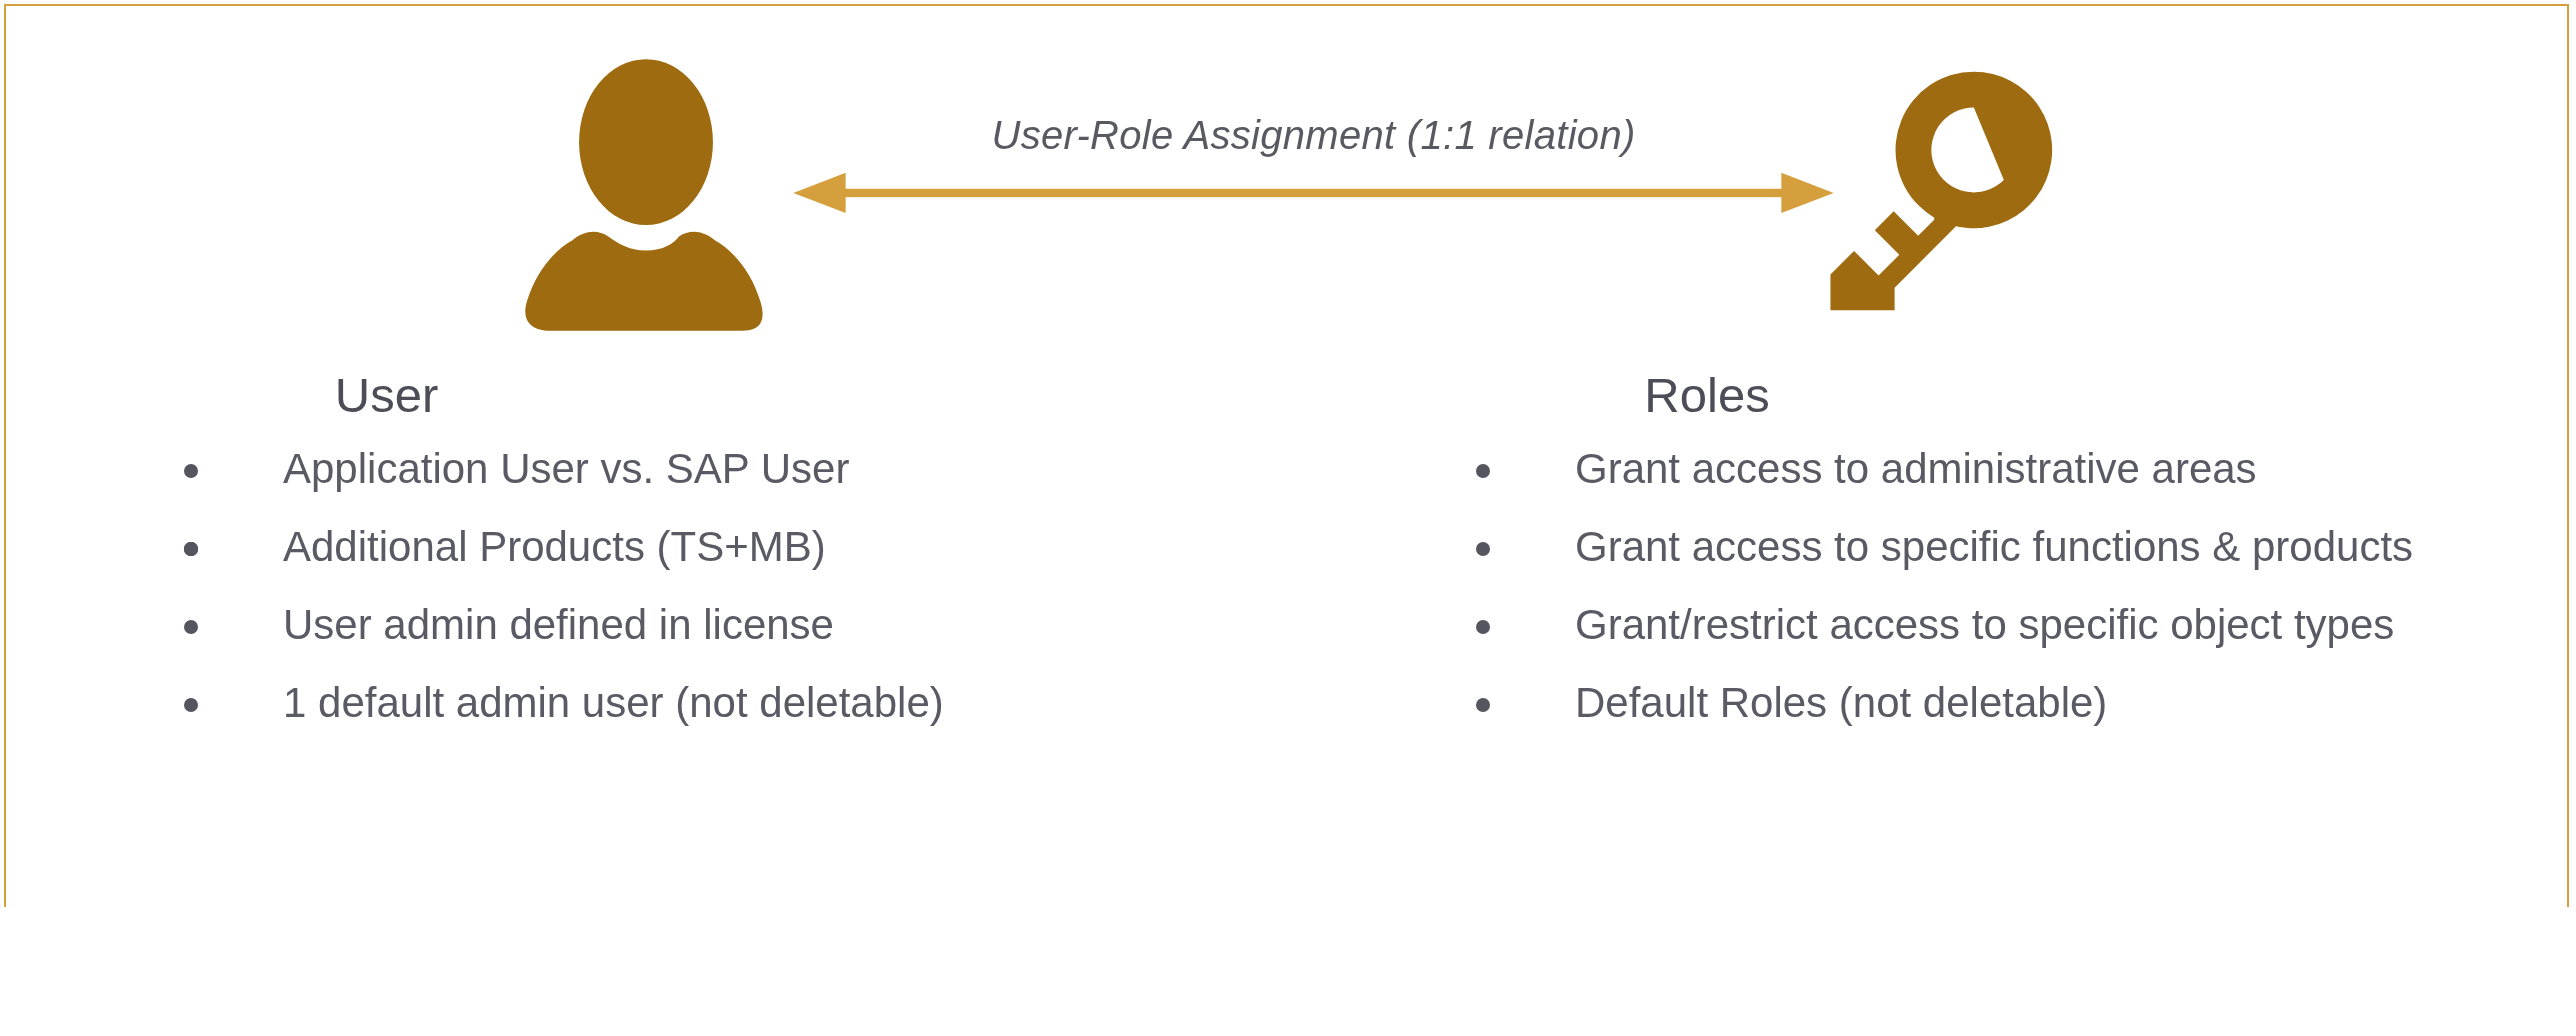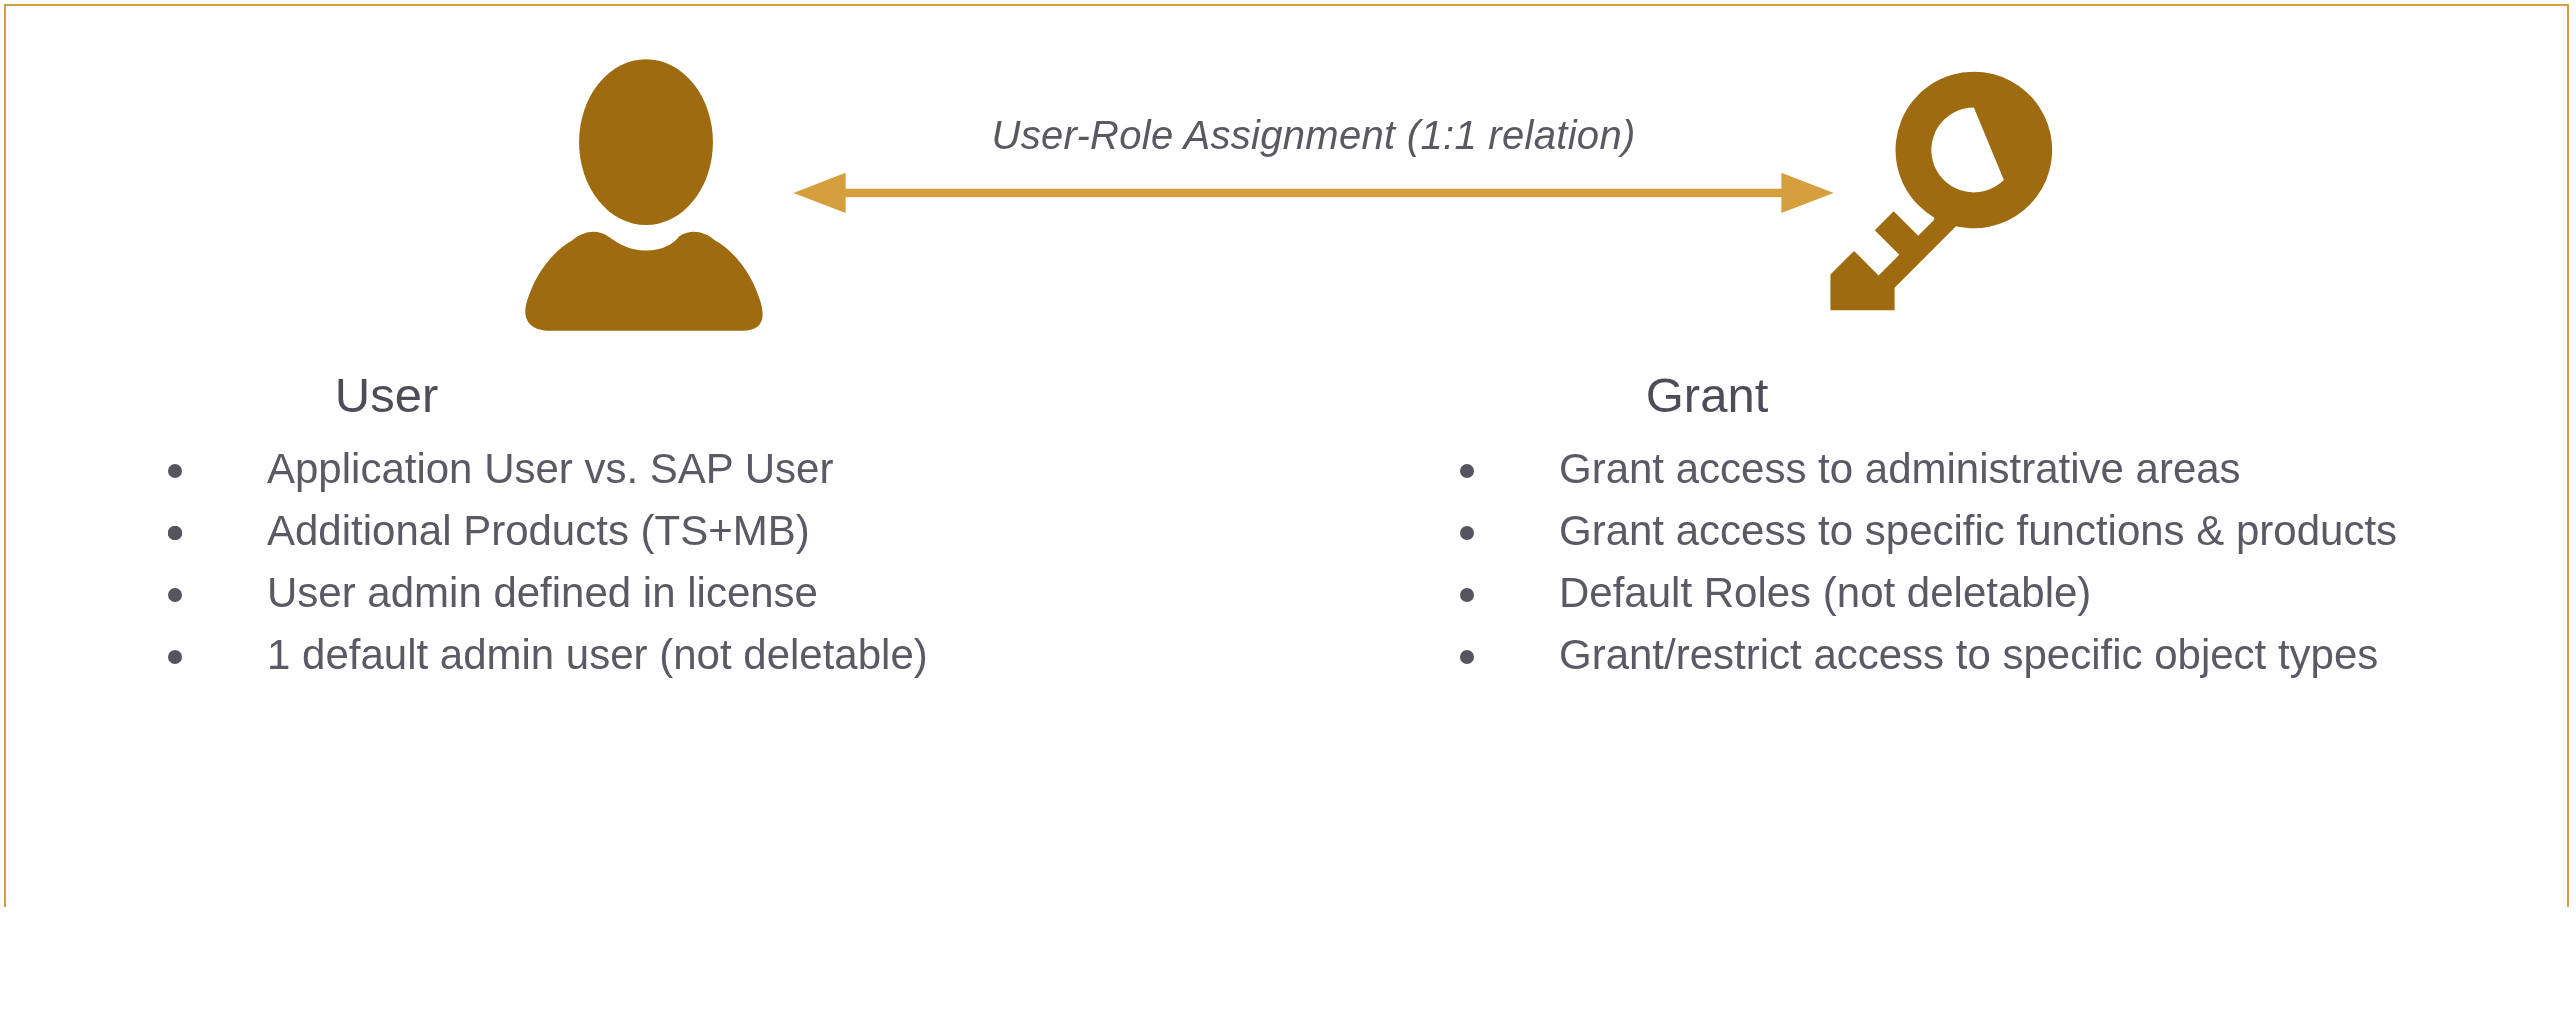--- a/index.html
+++ b/index.html
@@ -108,21 +108,21 @@
     list-style: none;
     margin: 0;
     padding: 0;
   }
   ul.bullets li {
     position: relative;
     font-size: 42px;
     line-height: 62px;
     color: #5A5A64;
     padding-left: 135px;
-    margin: 0;
+    margin: 16px;
   }
   ul.bullets li .dot {
     position: absolute;
     left: 36px;
     top: 25.5px;
     width: 14px;
     height: 14px;
     border-radius: 50%;
     background: #55555F;
   }
@@ -213,35 +213,35 @@
         <span class="txt">User admin defined in license</span>
       </li>
       <li>
         <span class="dot"></span>
         <span class="txt">1 default admin user (not deletable)</span>
       </li>
     </ul>
   </div>
 
   <div id="col-role" class="column">
-    <div class="col-heading">Grant</div>
+    <div class="col-heading">Roles</div>
     <ul class="bullets">
       <li>
         <span class="dot"></span>
         <span class="txt">Grant access to administrative areas</span>
       </li>
       <li>
         <span class="dot"></span>
         <span class="txt">Grant access to specific functions &amp; products</span>
       </li>
       <li>
         <span class="dot"></span>
+        <span class="txt">Grant/restrict access to specific object types</span>
+      </li>
+      <li>
+        <span class="dot"></span>
         <span class="txt">Default Roles (not deletable)</span>
       </li>
-      <li>
-        <span class="dot"></span>
-        <span class="txt">Grant/restrict access to specific object types</span>
-      </li>
     </ul>
   </div>
 
 </div>
 
 
 </body></html>

